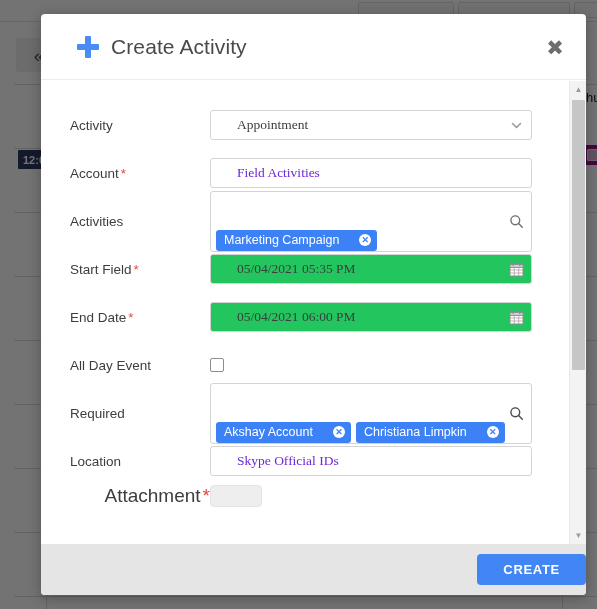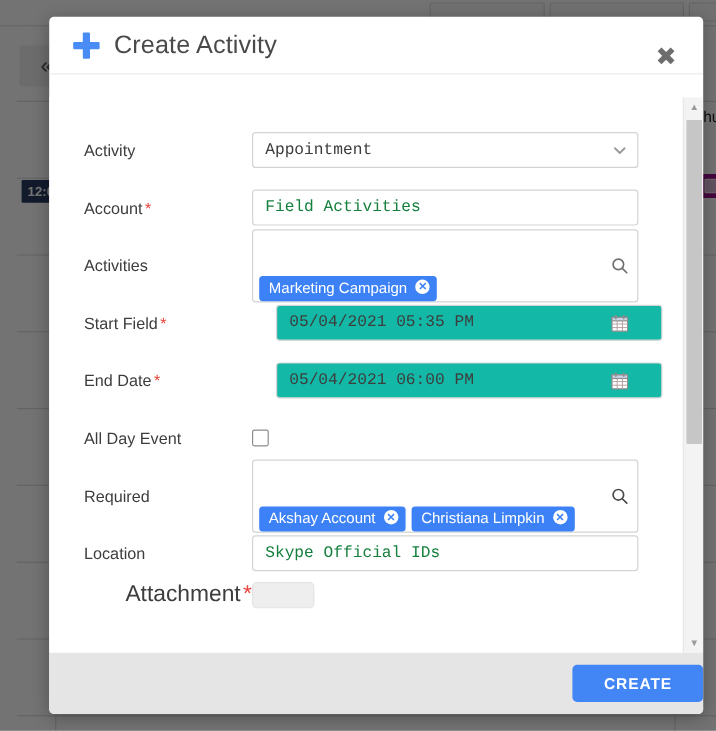--- a/index.html
+++ b/index.html
@@ -100,24 +100,24 @@
     position: absolute;
     left: 41px; top: 14px;
     width: 545px; height: 581px;
     background: #ffffff;
     border-radius: 4px;
     box-shadow: 0 3px 14px rgba(0,0,0,0.28);
     overflow: hidden;
   }
   .modal-header {
     position: relative;
-    height: 48px;
+    height: 66px;
     border-bottom: 1px solid #ececec;
     display: flex; align-items: center;
-    padding-left: 20px;
+    padding-left: 36px;
   }
   .plus-icon {
     width: 22px; height: 22px;
     position: relative;
     flex: none;
     margin-right: 12px;
   }
   .plus-icon::before, .plus-icon::after {
     content: ""; position: absolute; background: #4a8cf5; border-radius: 1px;
   }
@@ -178,28 +178,28 @@
     flex: none;
   }
   .ctl {
     width: 100%;
     height: 30px;
     border: 1px solid #d4d4d4;
     border-radius: 3px;
     background: #fff;
     font-size: 13.5px;
     color: #3d3d3d;
-    padding: 0 28px 0 10px;
-    font-family: Liberation Mono, monospace;
+    padding: 0 28px 0 26px;
+    font-family: Liberation Serif, serif;
     outline: none;
     display: flex;
     align-items: center;
   }
-  .ctl.shaded { background: #14b8a6; margin-left: 20px; }
-  .ctl.placeholder-text { color: #15803d; }
+  .ctl.shaded { background: #22c55e; }
+  .ctl.placeholder-text { color: #6d28d9; }
 
   .trail-icon {
     position: absolute;
     right: 8px; top: 50%;
     transform: translateY(-50%);
     width: 16px; height: 16px;
     display: flex; align-items: center; justify-content: center;
     pointer-events: auto;
   }
 
@@ -210,22 +210,22 @@
     align-items: center;
     gap: 5px;
     padding: 0 30px 0 5px;
     border: 1px solid #d4d4d4;
     border-radius: 3px;
     background: #fff;
     position: relative;
   }
   .chip {
     display: inline-flex;
-    align-items: flex-start;
-    gap: 7px;
+    align-items: center;
+    gap: 20px;
     background: #3c82f6;
     color: #ffffff;
     font-size: 12.5px;
     border-radius: 3px;
     padding: 3px 6px 3px 8px;
     height: 21px;
     white-space: nowrap;
     margin-top: 38px;
   }
   .chip-x {

